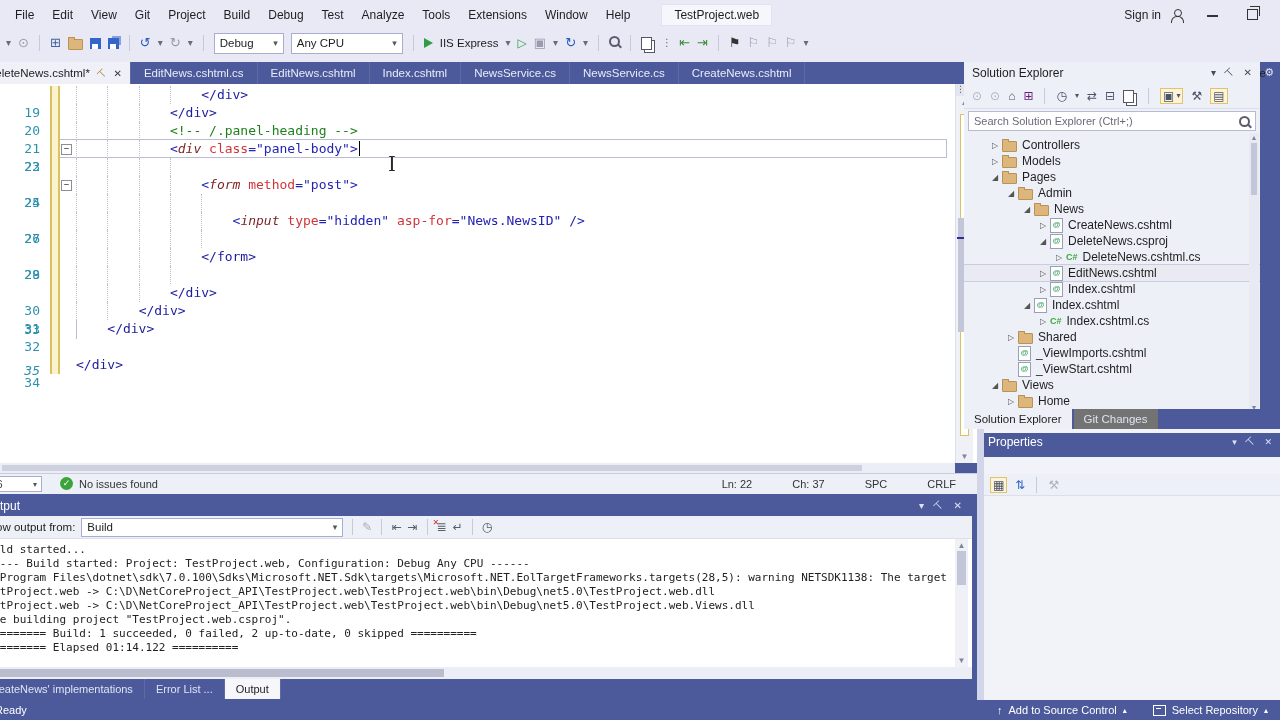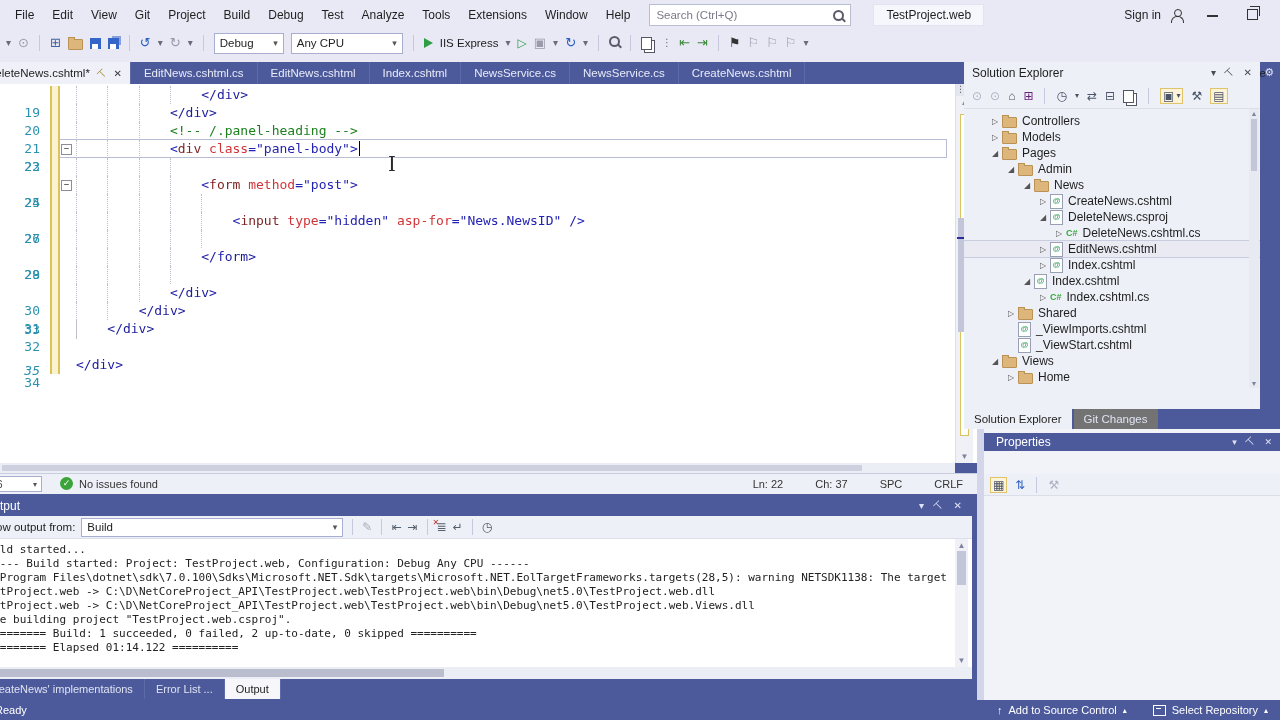--- a/index.html
+++ b/index.html
@@ -49,39 +49,39 @@
   #tabstrip-icons{position:absolute;right:6px;top:66px;display:flex;gap:9px;color:#dfe3f5;font-size:11px;}
   
   #editor{position:absolute;top:84px;left:0;width:977px;height:379px;background:#ffffff;overflow:hidden;}
   .erow{position:absolute;left:76px;right:30px;height:18px;font-family:"DejaVu Sans Mono","Liberation Mono",monospace;font-size:13px;line-height:18px;}
   .erow pre{margin:0;font:inherit;white-space:pre;position:relative;z-index:2;}
   .ln{position:absolute;left:-62px;width:26px;text-align:right;color:#2b91af;font:inherit;z-index:2;}
   .guide{position:absolute;top:0;height:18px;width:0;border-left:1px dotted #bfbfcc;z-index:1;}
   .curline{position:absolute;left:-22px;right:0;top:-1px;bottom:0;border:1px solid #b8bdd4;z-index:0;}
   .foldbox{position:absolute;left:-15px;top:4px;width:9px;height:9px;border:1px solid #8d8d99;background:#fff;color:#333;font-size:9px;line-height:7px;text-align:center;z-index:3;}
   .caret{display:inline-block;width:1.5px;height:15px;background:#000;vertical-align:-3px;margin-left:1px;}
-  .tk-p{color:#2323b4;} .tk-t{color:#7c1f1f;} .tk-a{color:#d13438;} .tk-v{color:#2323b4;}
+  .tk-p{color:#2323b4;} .tk-t{color:#7c1f1f;font-style:italic;} .tk-a{color:#d13438;} .tk-v{color:#2323b4;}
   .tk-m{color:#1e801e;} .tk-x{color:#1b1b9e;} .tk-n{color:#000;}
   #changebar{position:absolute;left:50px;top:2px;width:6px;height:288px;border-left:2px solid #d9c35e;border-right:2px solid #d9c35e;background:#fbf3cf;z-index:3;}
   #mouse-ibeam{position:absolute;left:388px;top:68px;font-family:"DejaVu Serif",serif;font-size:20px;color:#2a2a2a;text-shadow:0 0 2px #fff;z-index:9;}
   
   #evscroll{position:absolute;left:955px;top:84px;width:17px;height:379px;background:#f0f1f6;border-left:1px solid #dcdee9;}
   #evscroll .split{position:absolute;top:0;left:0;right:0;height:12px;background:#e3e5ef;color:#666;font-size:9px;text-align:center;line-height:10px;}
   #evscroll .arr{position:absolute;left:0;right:0;text-align:center;color:#7c849f;font-size:8px;}
   #ev-changes{position:absolute;left:4px;top:30px;width:7px;height:320px;border:1px solid #d9c35e;background:#fff;}
   #ev-thumb{position:absolute;left:2px;top:134px;width:12px;height:114px;background:#c3c6d8;}
   #ev-caretmark{position:absolute;left:1px;top:153px;width:14px;height:2px;background:#2b2ba0;}
   
   #ehscroll{position:absolute;top:463px;left:0;width:955px;height:10px;background:#eceef5;}
   #ehscroll .thumb{position:absolute;left:2px;top:2px;width:860px;height:6px;background:#cdd0de;}
   #einfo{position:absolute;top:473px;left:0;width:977px;height:20px;background:#eef0f7;border-top:1px solid #c9cde0;font-size:11px;color:#333;}
   #einfo-combo{position:absolute;left:-8px;top:2px;width:40px;height:14px;background:#fff;border:1px solid #a9add0;font-size:10px;display:flex;align-items:center;justify-content:space-between;padding:0 4px;}
   #issue-check{position:absolute;left:60px;top:3px;width:13px;height:13px;border-radius:50%;background:#3aa33a;color:#fff;font-size:9px;text-align:center;line-height:13px;}
   #issue-label{position:absolute;left:79px;top:4px;}
-  #einfo-right{position:absolute;right:14px;top:4px;display:flex;gap:32px;}
+  #einfo-right{position:absolute;right:21px;top:4px;display:flex;gap:40px;}
   
   #output-panel{position:absolute;left:-26px;top:496px;width:998px;height:202px;background:#fff;}
   #op-title{height:20px;background:#4c5a9c;color:#fff;font-size:12px;line-height:20px;padding-left:10px;position:relative;}
   #op-title .icons{position:absolute;right:10px;top:0;display:flex;gap:10px;font-size:10px;color:#dfe3f5;}
   #op-toolbar{height:22px;background:#eef0f7;display:flex;align-items:center;font-size:11.5px;color:#1e1e1e;padding-left:8px;gap:6px;border-bottom:1px solid #dcdee9;}
   #op-combo{width:250px;height:17px;background:#fff;border:1px solid #a9add0;display:flex;align-items:center;justify-content:space-between;padding:0 5px;font-size:11.5px;}
   .op-ico{font-size:12px;color:#55606f;}
   .op-ico.gray{color:#a9a9b6;}
   .clear-wrap{position:relative;display:inline-block;}
   .clear-wrap .x{position:absolute;left:-4px;top:-2px;color:#c03030;font-size:8px;}
@@ -125,21 +125,21 @@
   .icon-razor{width:11px;height:13px;background:#fff;border:1px solid #9aa0b4;font-size:8px;color:#2e9e5b;text-align:center;line-height:12px;}
   .icon-cs{color:#37a93c;font-size:9px;font-weight:bold;letter-spacing:0;}
   #se-scroll{position:absolute;right:1px;top:0;width:10px;height:279px;background:#e8eaf2;}
   #se-scroll .arr{position:absolute;left:0;right:0;text-align:center;font-size:7px;color:#7c849f;}
   #se-scroll .thumb{position:absolute;left:2px;top:10px;width:6px;height:52px;background:#c3c6d8;}
   #se-tabs{position:absolute;left:0;bottom:0;width:296px;height:20px;background:#4c5a9c;display:flex;font-size:11.5px;}
   .se-tab{display:flex;align-items:center;padding:0 10px;color:#dfe3f2;}
   .se-tab.active{background:#eef0f8;color:#1e1e1e;}
   .se-tab.inactive2{background:#737373;margin-left:2px;}
   #props{position:absolute;left:984px;top:429px;width:296px;height:271px;background:#f2f3f9;}
-  #props-title{position:absolute;top:4px;left:0;width:296px;height:18px;background:#4c5a9c;color:#fff;font-size:12px;line-height:18px;padding-left:12px;box-sizing:border-box;}
+  #props-title{position:absolute;top:4px;left:0;width:296px;height:24px;background:#4c5a9c;color:#fff;font-size:12px;line-height:18px;padding-left:4px;box-sizing:border-box;}
   #props-title .icons{position:absolute;right:8px;top:0;display:flex;gap:9px;font-size:9px;color:#dfe3f5;}
   #props-toolbar{position:absolute;top:45px;left:0;width:296px;height:22px;background:#eef0f7;display:flex;align-items:center;gap:8px;padding-left:6px;box-sizing:border-box;border-bottom:1px solid #dcdee9;}
 </style>
 </head>
 <body>
 
 <div id="titlebar">
   <div id="menubar">
       <span class="menu-item">File</span>
       <span class="menu-item">Edit</span>
@@ -148,24 +148,20 @@
       <span class="menu-item">Project</span>
       <span class="menu-item">Build</span>
       <span class="menu-item">Debug</span>
       <span class="menu-item">Test</span>
       <span class="menu-item">Analyze</span>
       <span class="menu-item">Tools</span>
       <span class="menu-item">Extensions</span>
       <span class="menu-item">Window</span>
       <span class="menu-item">Help</span>
     </div>
-  <div id="title-search">
-    <span class="ph">Search (Ctrl+Q)</span>
-    <span class="mag"></span>
-  </div>
   <div id="project-badge">TestProject.web</div>
   <div id="signin-area">
     <span id="signin-label">Sign in</span>
     <span class="icon-person"></span>
   </div>
   <div id="win-min"></div>
   <div id="win-restore"></div>
 </div>
 
 <div id="toolbar">
@@ -473,20 +469,24 @@
     <span class="tsep"></span>
     <span class="hl">
         <span class="se-ico">▣</span>
         <span class="se-ico" style="font-size:8px">▾</span>
       </span>
     <span class="se-ico">⚒</span>
     <span class="hl">
         <span class="se-ico">▤</span>
       </span>
   </div>
+  <div id="se-search">
+    <span class="ph">Search Solution Explorer (Ctrl+;)</span>
+    <span class="mag"></span>
+  </div>
   <div id="se-tree">
     <div id="se-tree-rows">
         <div class="tree-row" style="top: 4px; padding-left: 24px;">
           <span class="tw-exp">▷</span>
           <span class="tw-icon">
             <span class="icon-folder"></span>
           </span>
           <span>Controllers</span>
         </div>
         <div class="tree-row" style="top: 20px; padding-left: 24px;">

